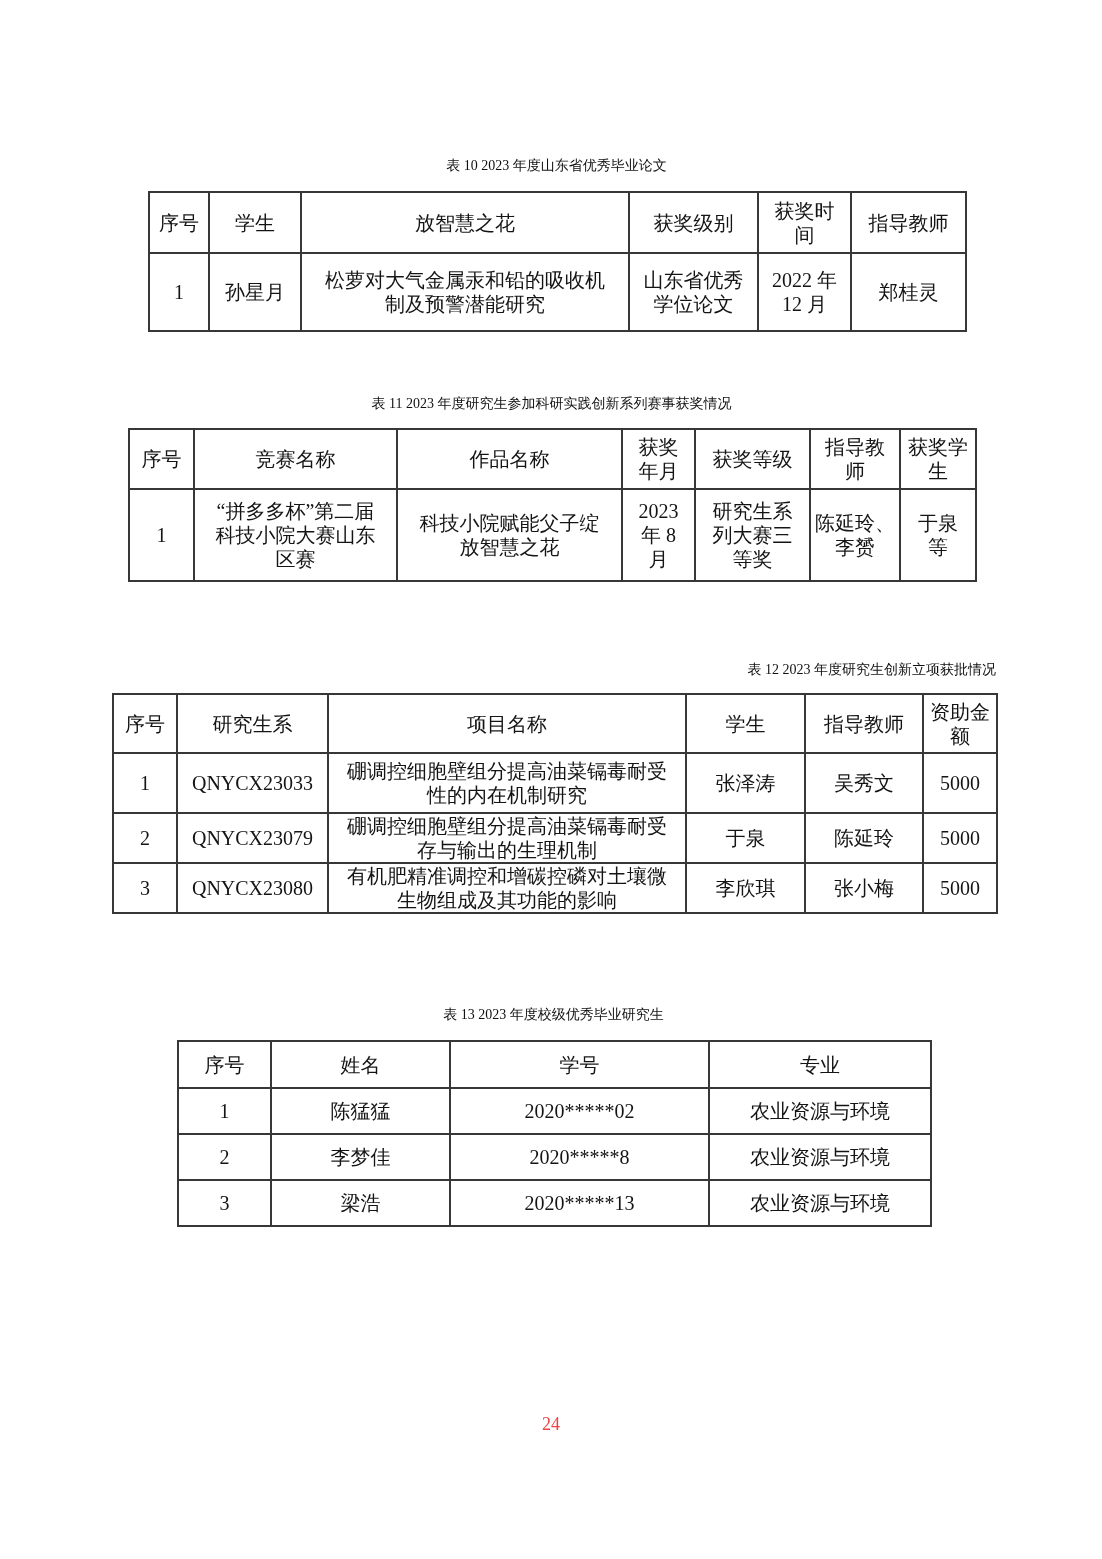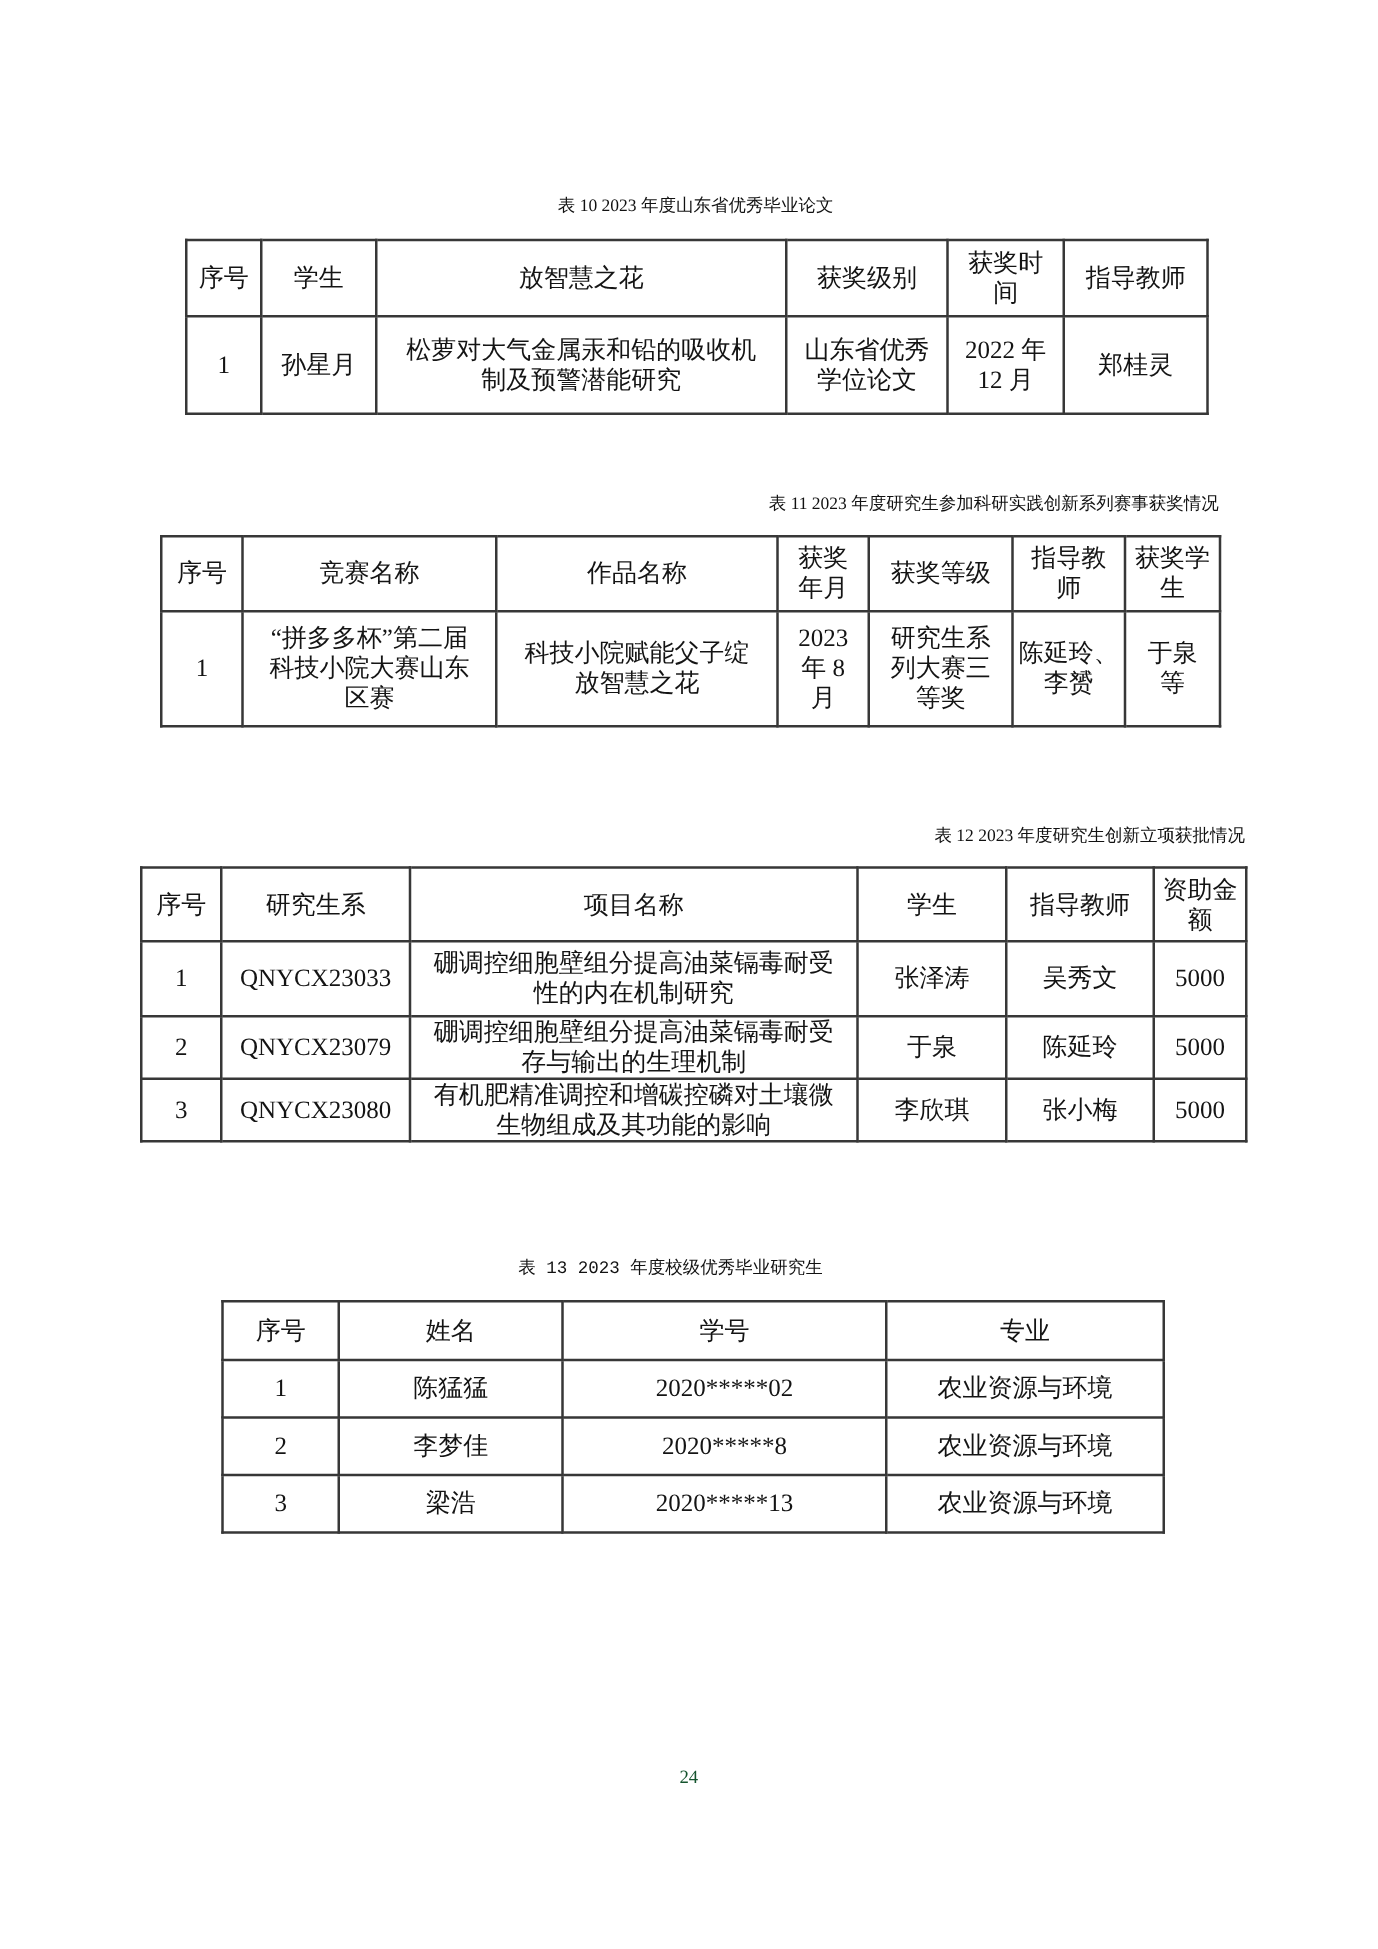--- a/index.html
+++ b/index.html
@@ -35,35 +35,35 @@
     white-space: pre-line;
     line-height: 1.2;
     padding: 0 4px;
     color: #141414;
     overflow: hidden;
   }
   
   .t10-title { left: 148px; top: 158px; width: 817px; }
   .t10 { left: 148px; top: 191px; width: 817px; }
   
-  .t11-title { left: 128px; top: 396px; width: 847px; text-align: right; }
+  .t11-title { left: 128px; top: 396px; width: 847px; }
   .t11 { left: 128px; top: 428px; width: 847px; }
   
   .t12-title { left: 112px; top: 662px; width: 884px; text-align: right; }
   .t12 { left: 112px; top: 693px; width: 884px; }
   
-  .t13-title { left: 160px; top: 1007px; width: 753px; font-family: Liberation Mono, monospace; }
+  .t13-title { left: 177px; top: 1007px; width: 753px; }
   .t13 { left: 177px; top: 1040px; width: 753px; }
   .page-number {
     position: absolute;
     left: 0; top: 1414px;
     width: 100%;
     text-align: center;
-    font-size: 15px;
-    color: #14532d;
+    font-size: 18px;
+    color: #ef4444;
   }
 </style>
 </head>
 <body>
 
 <div class="page">
 
   <div class="tbl-title t10-title">表 10 2023 年度山东省优秀毕业论文</div>
   <table class="doc-table t10">
     <colgroup>

